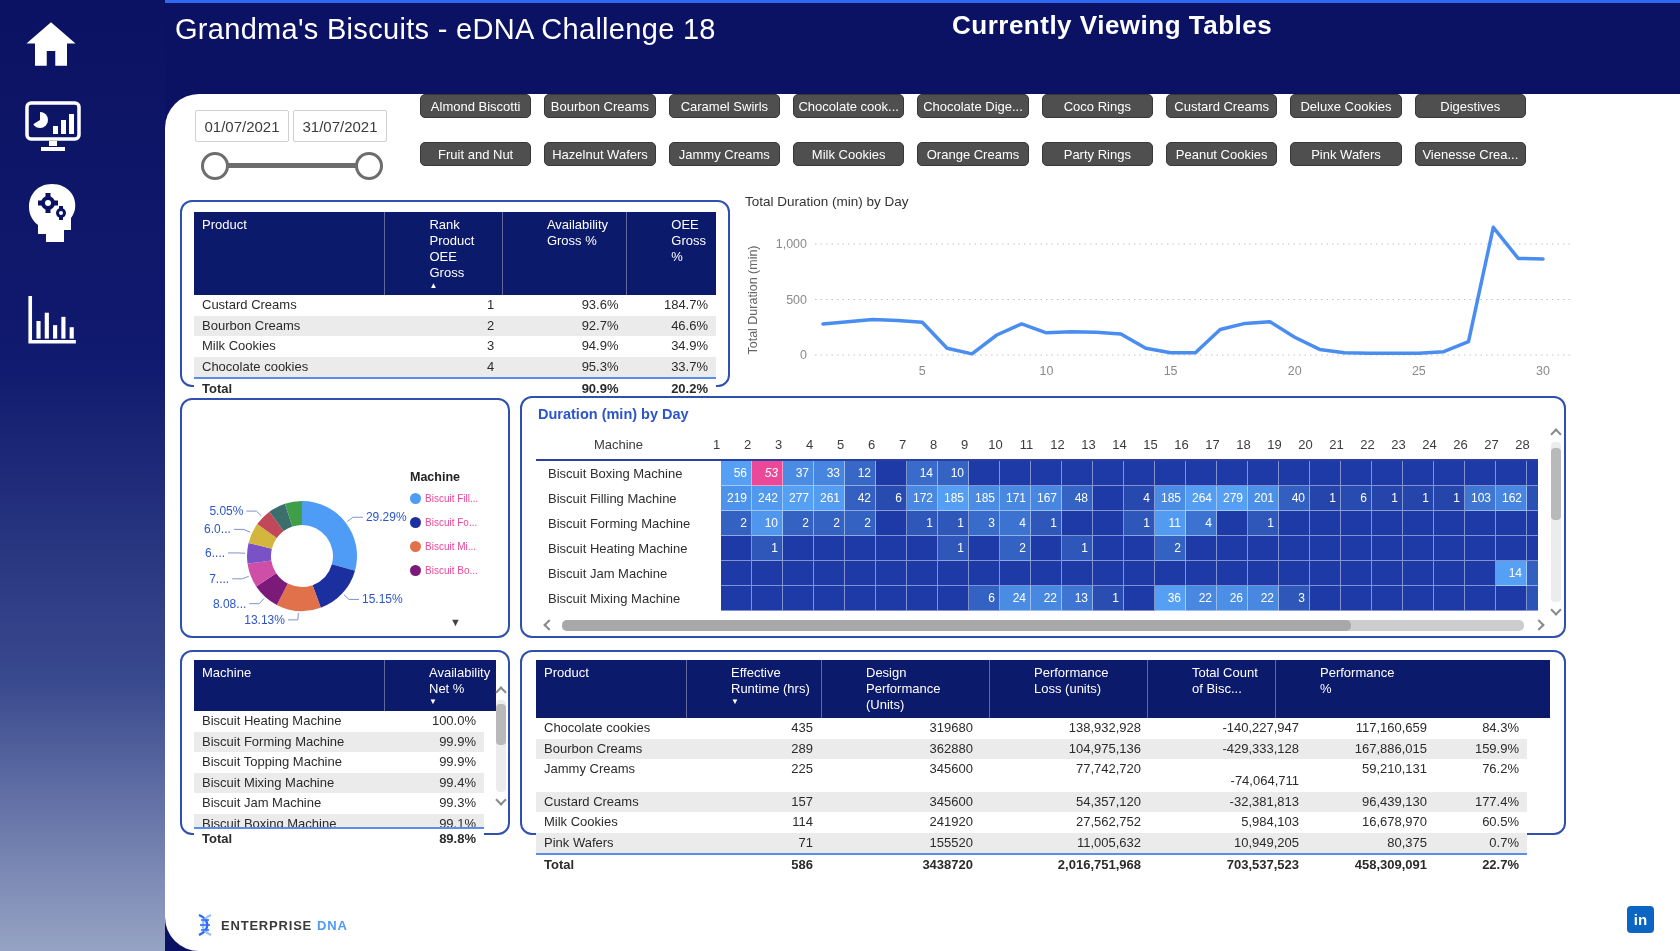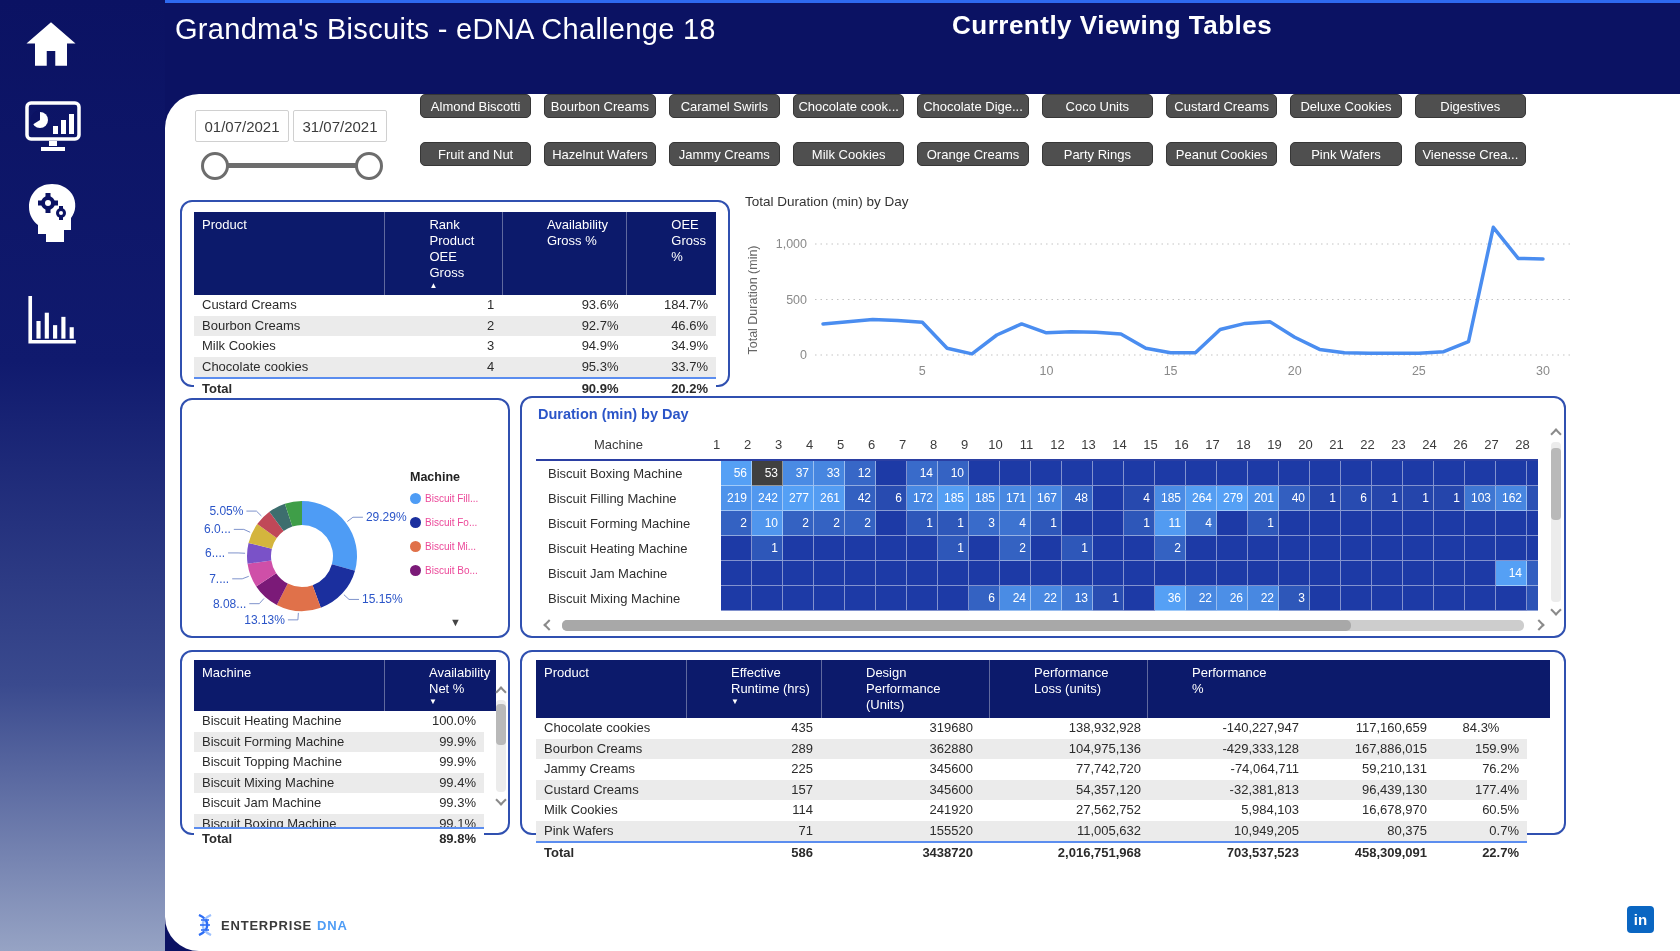--- a/index.html
+++ b/index.html
@@ -139,21 +139,21 @@
       <div class="handle" style="left:2px;"></div>
       <div class="handle" style="right:2px;"></div>
     </div>
 
     <div class="frow" style="top:0;">
         <div class="fbtn">Almond Biscotti</div>
         <div class="fbtn">Bourbon Creams</div>
         <div class="fbtn">Caramel Swirls</div>
         <div class="fbtn">Chocolate cook...</div>
         <div class="fbtn">Chocolate Dige...</div>
-        <div class="fbtn">Coco Units</div>
+        <div class="fbtn">Coco Rings</div>
         <div class="fbtn">Custard Creams</div>
         <div class="fbtn">Deluxe Cookies</div>
         <div class="fbtn">Digestives</div>
       </div>
     <div class="frow" style="top:48px;">
         <div class="fbtn">Fruit and Nut</div>
         <div class="fbtn">Hazelnut Wafers</div>
         <div class="fbtn">Jammy Creams</div>
         <div class="fbtn">Milk Cookies</div>
         <div class="fbtn">Orange Creams</div>
@@ -309,21 +309,21 @@
             <div class="mx-day">23</div>
             <div class="mx-day">24</div>
             <div class="mx-day">26</div>
             <div class="mx-day">27</div>
             <div class="mx-day">28</div>
           </div>
           <div class="mx-sep"></div>
           <div class="mx-row">
             <div class="mx-label">Biscuit Boxing Machine</div>
             <div class="mx-cell" style="background: rgb(85, 160, 245);">56</div>
-            <div class="mx-cell" style="background: #404040;">53</div>
+            <div class="mx-cell" style="background: #ec4899; font-style: italic;">53</div>
             <div class="mx-cell" style="background: rgb(74, 139, 228);">37</div>
             <div class="mx-cell" style="background: rgb(71, 134, 224);">33</div>
             <div class="mx-cell" style="background: rgb(55, 103, 199);">12</div>
             <div class="mx-cell" style="background: rgb(29, 58, 166);"></div>
             <div class="mx-cell" style="background: rgb(57, 107, 202);">14</div>
             <div class="mx-cell" style="background: rgb(53, 99, 195);">10</div>
             <div class="mx-cell" style="background: rgb(29, 58, 166);"></div>
             <div class="mx-cell" style="background: rgb(29, 58, 166);"></div>
             <div class="mx-cell" style="background: rgb(29, 58, 166);"></div>
             <div class="mx-cell" style="background: rgb(29, 58, 166);"></div>
@@ -565,47 +565,48 @@
     </div>
 
     <div class="card" style="left:355px;top:556px;width:1046px;height:185px;padding:8px 14px;">
       <div id="product-mount">
           <div class="ptable">
             <div class="thead">
               <div class="th" style="width: 150px;"><span>Product</span></div>
               <div class="th" style="width: 135px;"><span>Effective Runtime (hrs)</span><div class="sort-glyph">▼</div></div>
               <div class="th" style="width: 168px;"><span>Design Performance (Units)</span></div>
               <div class="th" style="width: 158px;"><span>Performance Loss (units)</span></div>
+              <div class="th" style="width: 128px;"><span>Total Count of Bisc...</span></div>
               <div class="th" style="width: 92px;"><span>Performance %</span></div>
             </div>
             <div class="tbody">
               <div class="trow">
                 <div class="td al-l" style="width: 150px;">Chocolate cookies</div>
                 <div class="td al-r" style="width: 135px;">435</div>
                 <div class="td al-r" style="width: 160px;">319680</div>
                 <div class="td al-r" style="width: 168px;">138,932,928</div>
                 <div class="td al-r" style="width: 158px;">-140,227,947</div>
                 <div class="td al-r" style="width: 128px;">117,160,659</div>
-                <div class="td al-r" style="width: 92px; text-align: center;">84.3%</div>
+                <div class="td al-r" style="width: 92px;">84.3%</div>
               </div>
               <div class="trow even">
                 <div class="td al-l" style="width: 150px;">Bourbon Creams</div>
                 <div class="td al-r" style="width: 135px;">289</div>
                 <div class="td al-r" style="width: 160px;">362880</div>
                 <div class="td al-r" style="width: 168px;">104,975,136</div>
                 <div class="td al-r" style="width: 158px;">-429,333,128</div>
                 <div class="td al-r" style="width: 128px;">167,886,015</div>
                 <div class="td al-r" style="width: 92px;">159.9%</div>
               </div>
               <div class="trow">
                 <div class="td al-l" style="width: 150px;">Jammy Creams</div>
                 <div class="td al-r" style="width: 135px;">225</div>
                 <div class="td al-r" style="width: 160px;">345600</div>
                 <div class="td al-r" style="width: 168px;">77,742,720</div>
-                <div class="td al-r" style="width: 158px;">-74,064,711</div>
+                <div class="td al-r" style="width: 158px; margin-top: 12px;">-74,064,711</div>
                 <div class="td al-r" style="width: 128px;">59,210,131</div>
                 <div class="td al-r" style="width: 92px;">76.2%</div>
               </div>
               <div class="trow even">
                 <div class="td al-l" style="width: 150px;">Custard Creams</div>
                 <div class="td al-r" style="width: 135px;">157</div>
                 <div class="td al-r" style="width: 160px;">345600</div>
                 <div class="td al-r" style="width: 168px;">54,357,120</div>
                 <div class="td al-r" style="width: 158px;">-32,381,813</div>
                 <div class="td al-r" style="width: 128px;">96,439,130</div>

